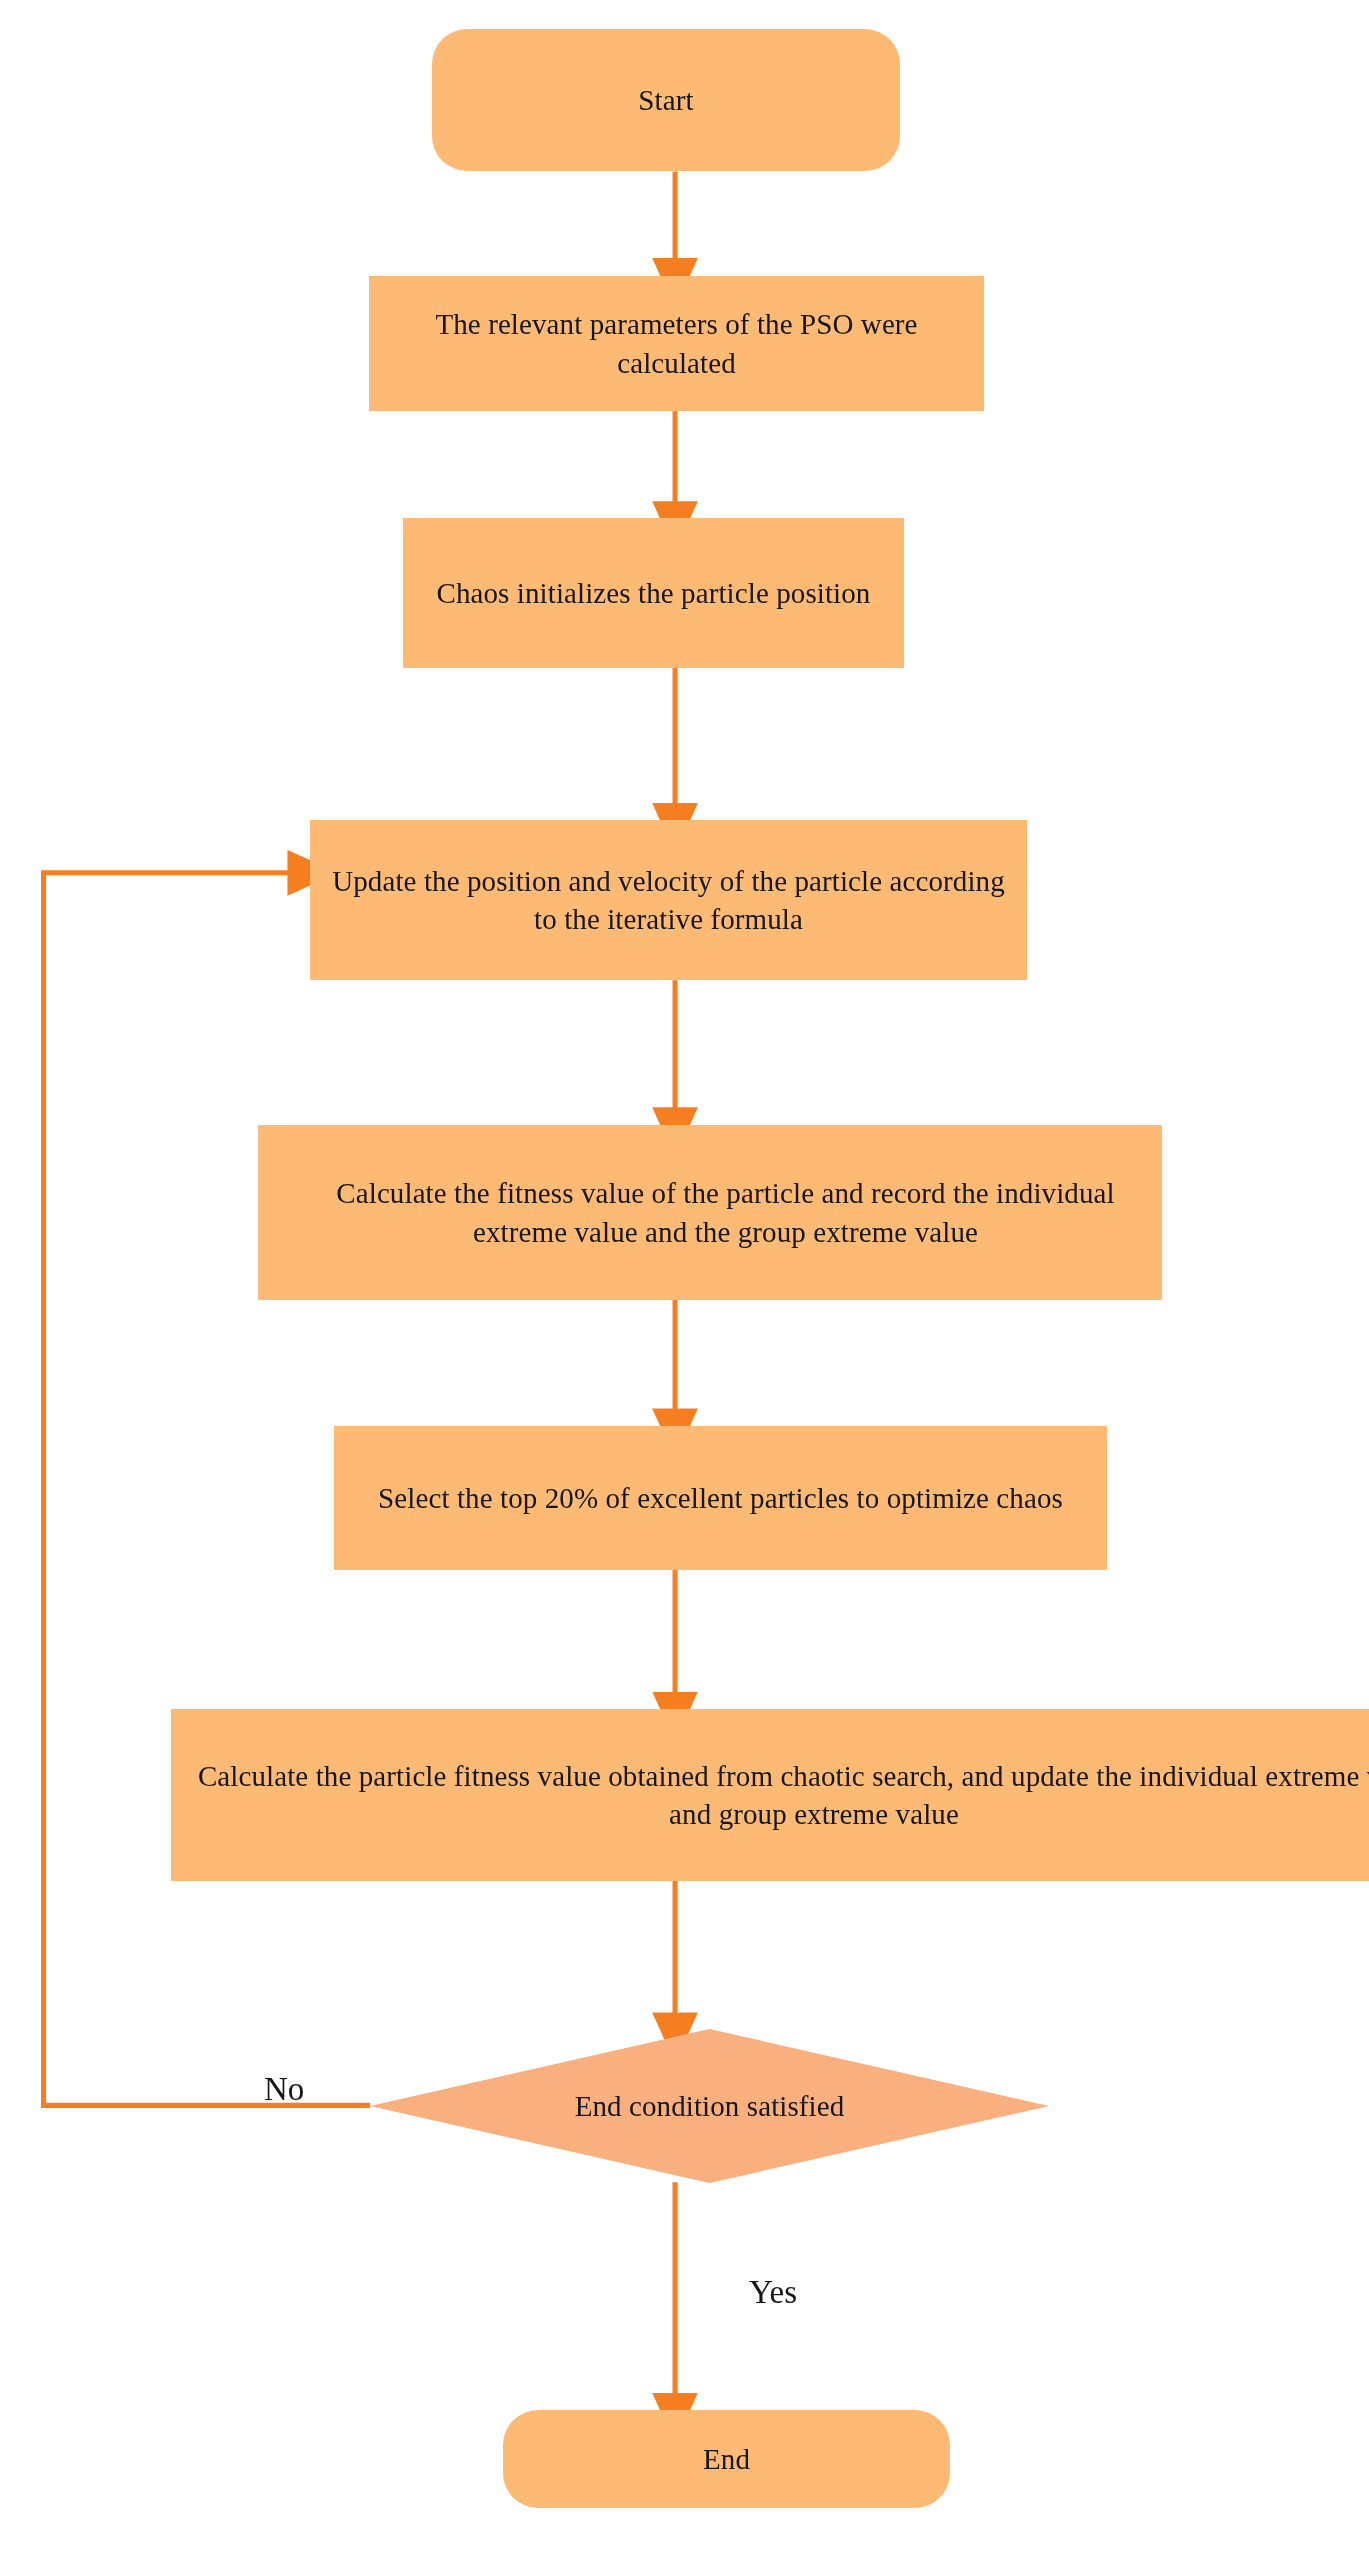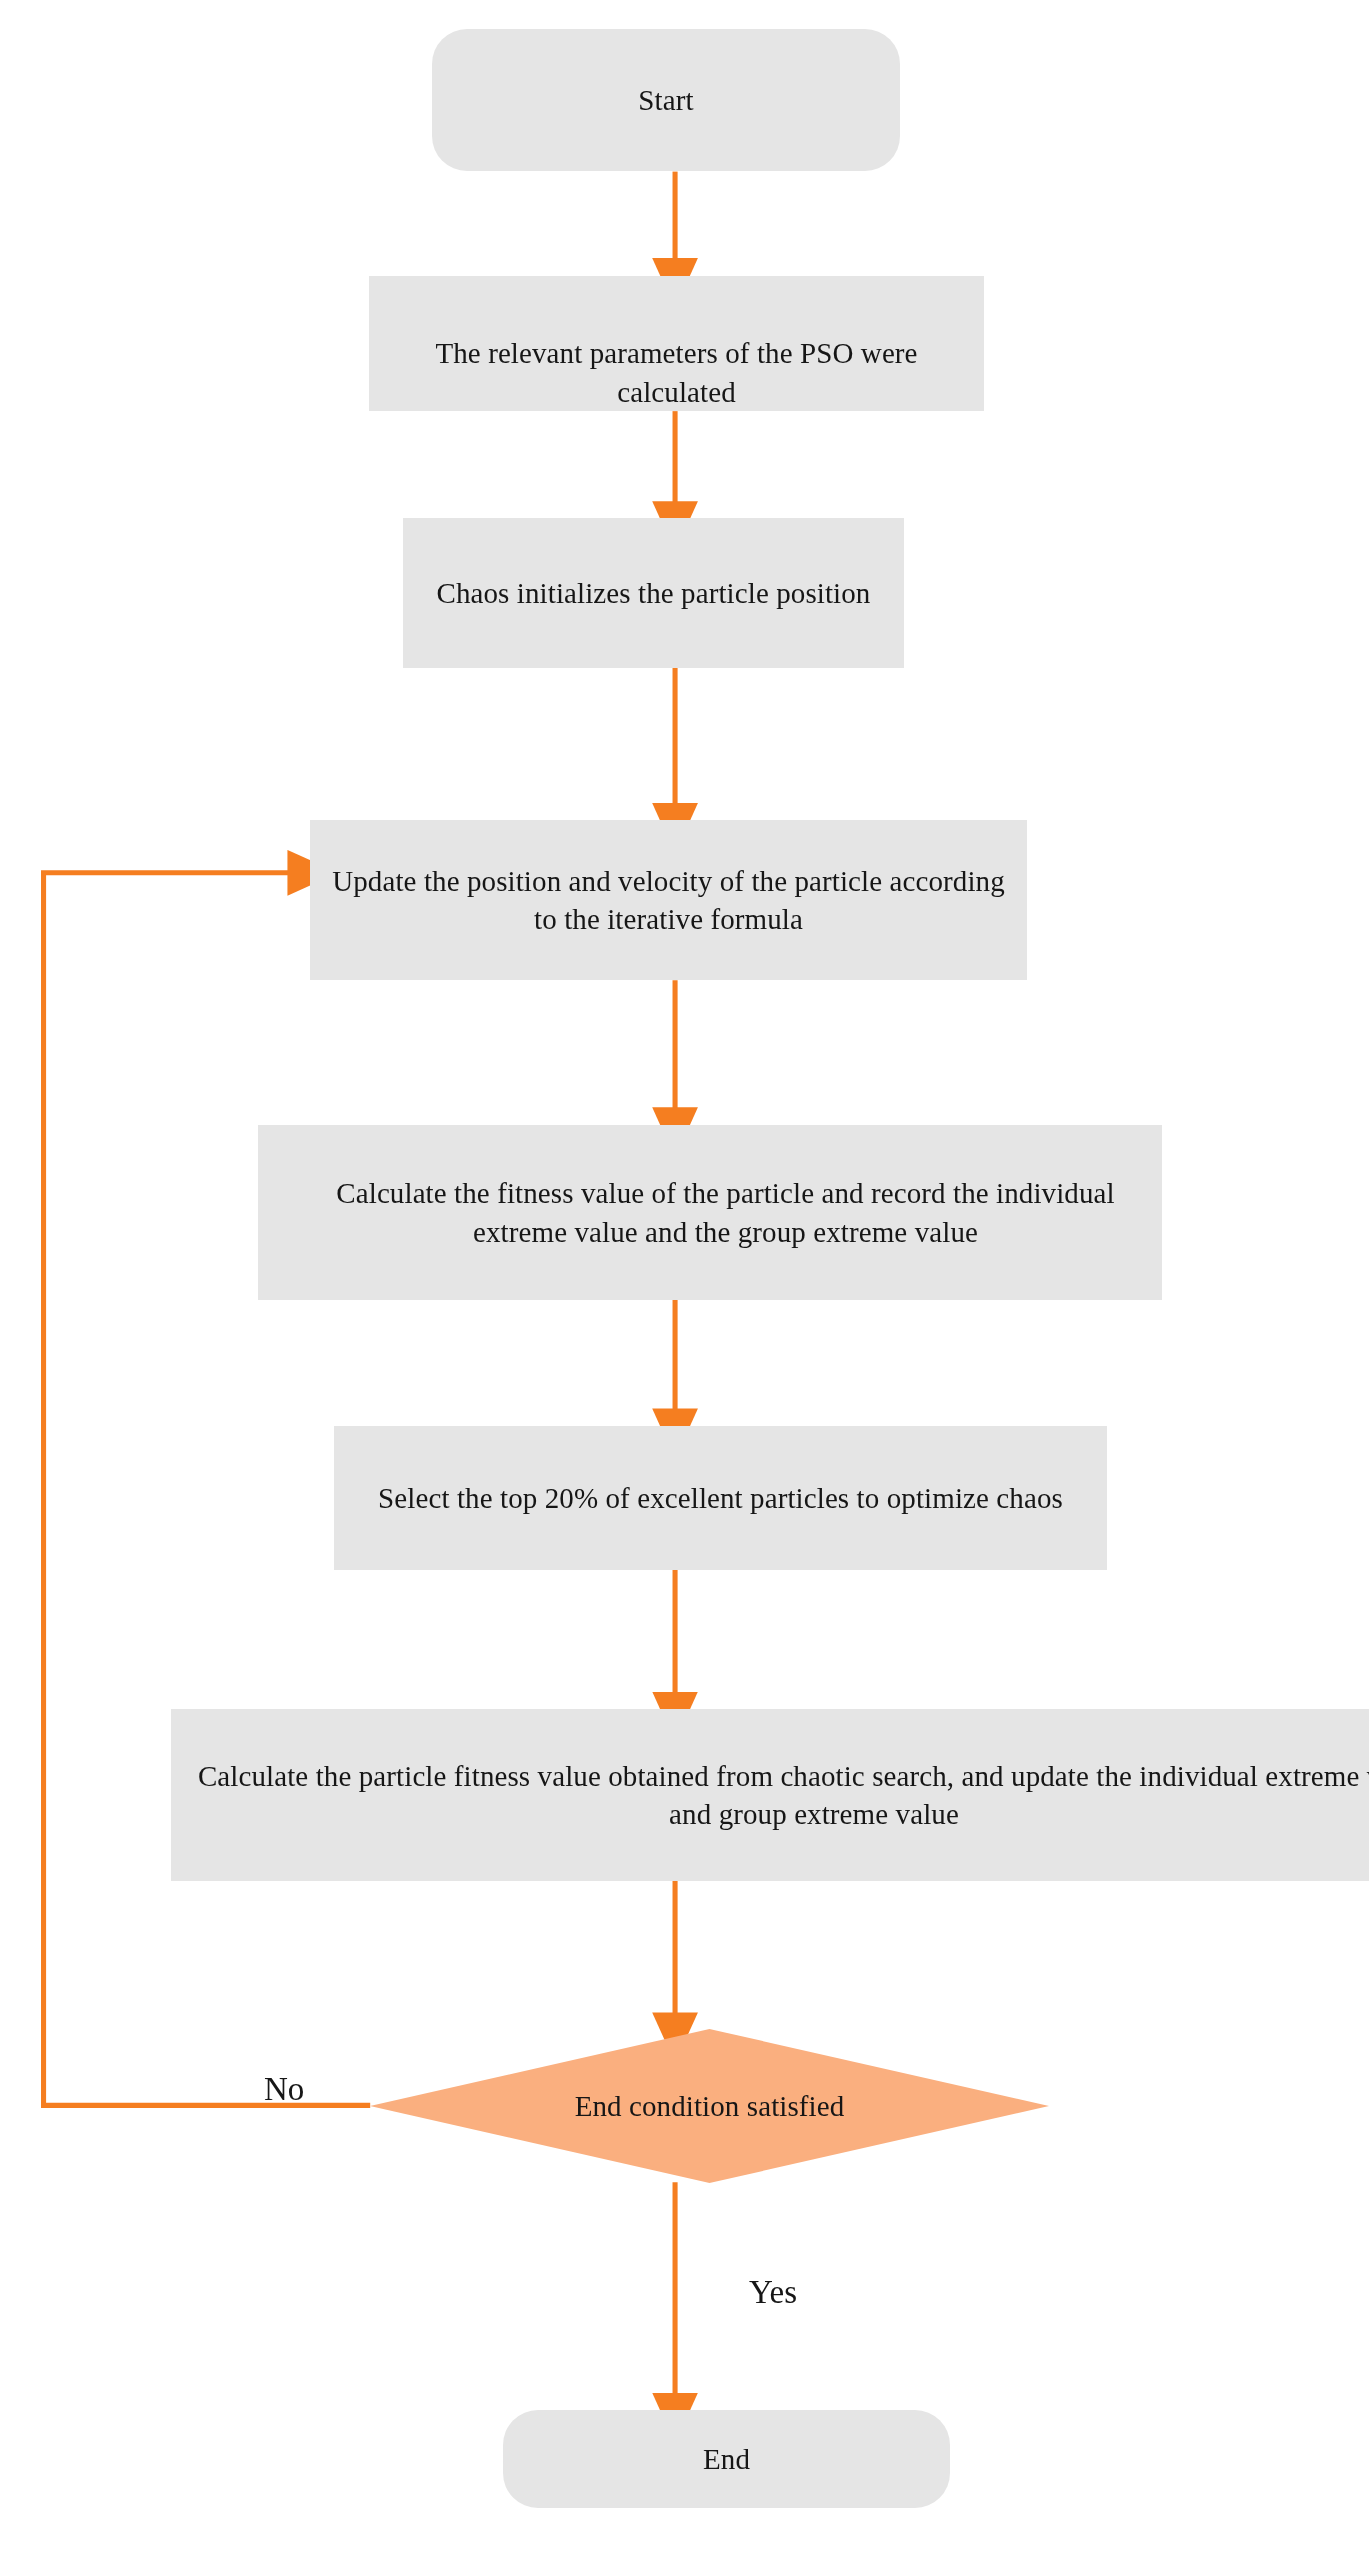--- a/index.html
+++ b/index.html
@@ -11,21 +11,21 @@
     overflow:hidden;
   }
   #canvas{position:relative;width:1369px;height:2576px;}
 
   
   #wires{position:absolute;left:0;top:0;width:1369px;height:2576px;}
 
   
   .node{
     position:absolute;
-    background:#e5e5e5;
+    background:#fdba74;
     display:flex;
     align-items:center;
     justify-content:center;
     text-align:center;
     color:#161616;
     box-sizing:border-box;
     z-index:2;
   }
   .node .txt{
     display:block;
@@ -50,21 +50,21 @@
     position:absolute;
     color:#161616;
     font-size:33px;
     line-height:1;
     z-index:3;
     white-space:nowrap;
   }
 
   
   #n-start   {left:432px;  top:29px;   width:468px;  height:142px;}
-  #n-params  {left:369px;  top:276px;  width:615px;  height:135px;align-items:flex-end;}
+  #n-params  {left:369px;  top:276px;  width:615px;  height:135px;}
   #n-chaos   {left:403px;  top:518px;  width:501px;  height:150px;}
   #n-update  {left:310px;  top:820px; width:717px;  height:160px;}
   #n-fitness {left:258px;  top:1125px; width:904px; height:175px;padding-left:31px;}
   #n-select  {left:334px;  top:1426px; width:773px; height:144px;}
   #n-chaotic {left:171px;  top:1709px; width:1286px; height:172px;}
   #n-decide  {left:370px;  top:2029px; width:679px;  height:154px;}
   #n-end     {left:483px;  top:2410px; width:447px;  height:98px;margin-left:20px;}
 
   #lbl-no  {left:264px; top:2073px;}
   #lbl-yes {left:749px;top:2276px;}

